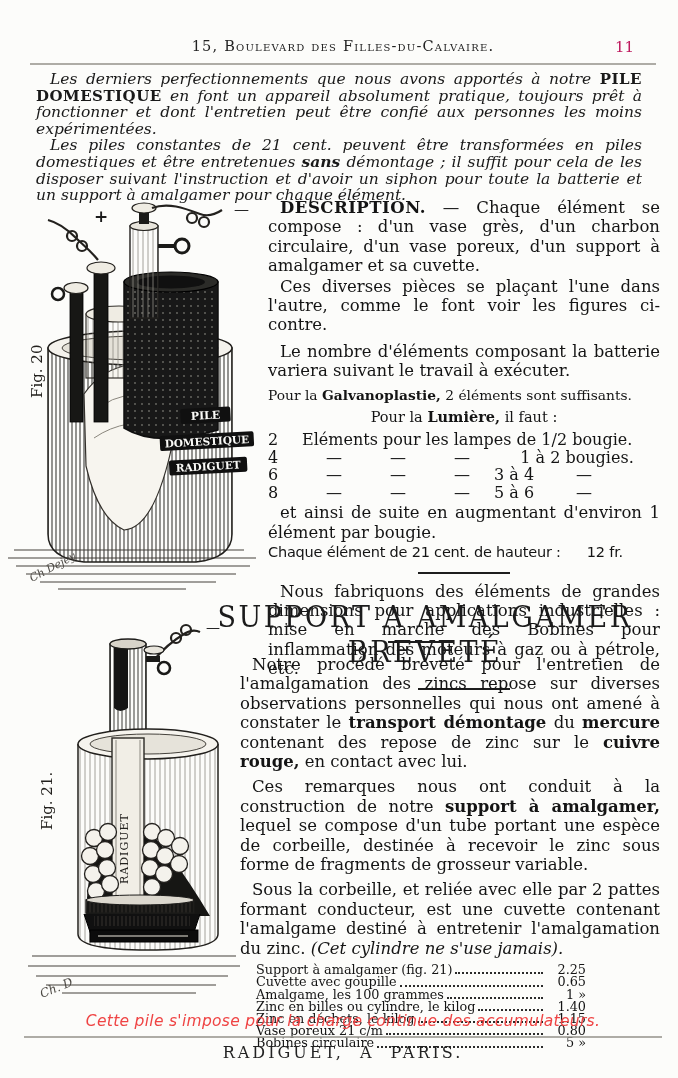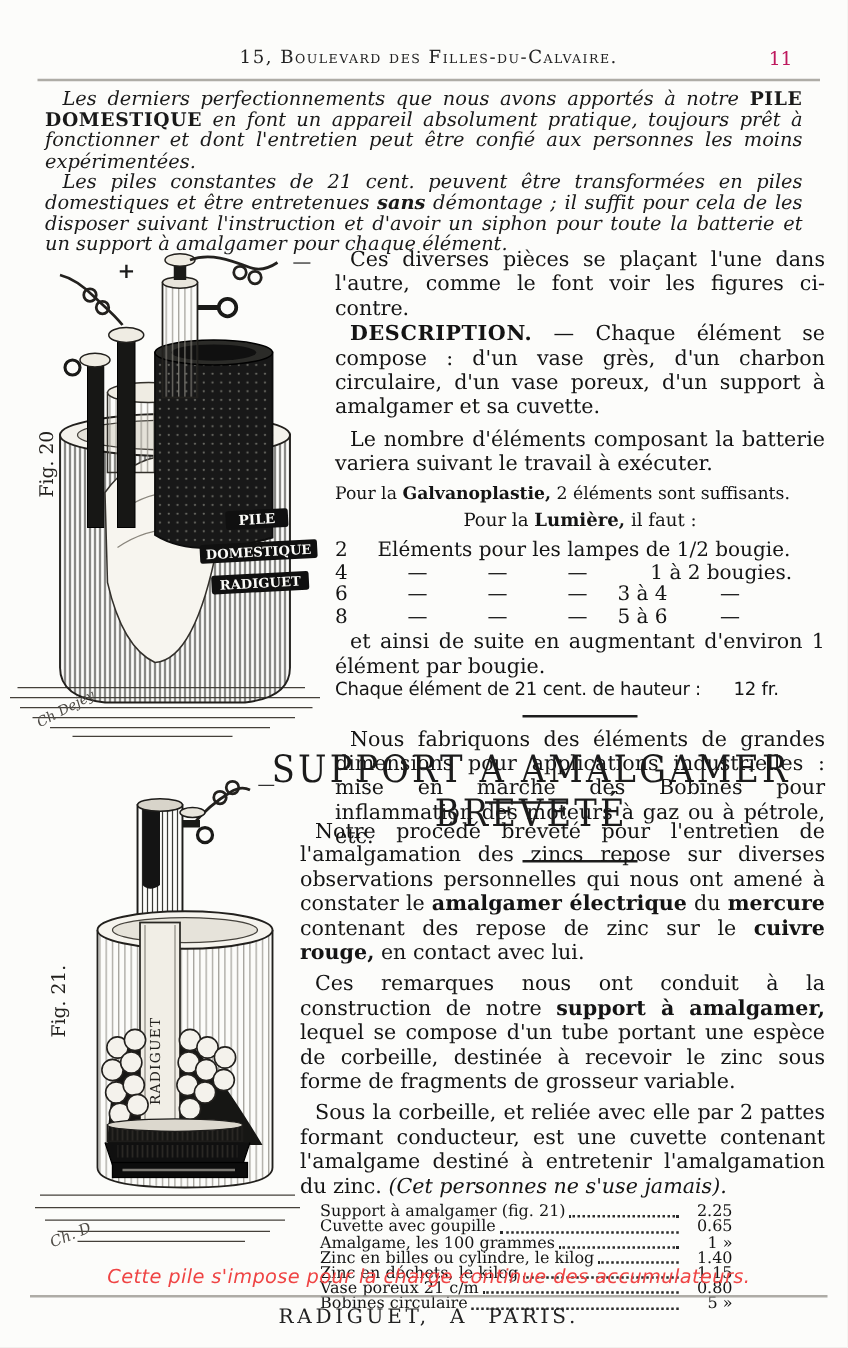--- a/index.html
+++ b/index.html
@@ -152,22 +152,22 @@
       <text x="201" y="247.5" text-anchor="middle" font-size="10.5" font-weight="bold" fill="#fbfbf8">DOMESTIQUE</text>
       <rect x="162" y="261" width="78" height="15" rx="2" fill="#101010"></rect>
       <text x="201" y="272.5" text-anchor="middle" font-size="10.5" font-weight="bold" fill="#fbfbf8">RADIGUET</text>
     </g>
 
     <text transform="rotate(-90 36 200)" x="36" y="200" font-size="15" fill="#22201d">Fig. 20</text>
     <text transform="rotate(-28 26 384)" x="26" y="384" font-size="11" font-style="italic" fill="#4c4944">Ch Dejey</text>
   </svg>
 
   <div class="col1">
+    <p><span class="sc">DESCRIPTION.</span><span> — </span><span>Chaque élément se compose : d'un vase grès, d'un charbon circulaire, d'un vase poreux, d'un support à amalgamer et sa cuvette.</span></p>
     <p>Ces diverses pièces se plaçant l'une dans l'autre, comme le font voir les figures ci-contre.</p>
-    <p><span class="sc">DESCRIPTION.</span><span> — </span><span>Chaque élément se compose : d'un vase grès, d'un charbon circulaire, d'un vase poreux, d'un support à amalgamer et sa cuvette.</span></p>
     <p class="gap">Le nombre d'éléments composant la batterie variera suivant le travail à exécuter.</p>
     <p class="galv"><span>Pour la </span><span class="b">Galvanoplastie,</span><span> 2 éléments sont suffisants.</span></p>
     <p class="lum"><span>Pour la </span><span class="b">Lumière,</span><span> il faut :</span></p>
 
     <div class="etable">
       <div class="erow">
         <span class="en">2</span>
         <span class="er">Eléments pour les lampes de 1/2 bougie.</span>
       </div>
       <div class="erow">
@@ -277,23 +277,23 @@
     <path d="M56 298 L64 322 H164 L172 298" fill="#101010" stroke="#000" stroke-width="1"></path>
     <rect x="66" y="300" width="96" height="10" fill="url(#k21)"></rect>
     <rect x="62" y="314" width="108" height="12" fill="#0c0c0c" stroke="#000"></rect>
     <path d="M70 320 H160" stroke="#7c7a74" stroke-width="2"></path>
 
     <text transform="rotate(-90 24 214)" x="24" y="214" font-size="15" fill="#22201d">Fig. 21.</text>
     <text transform="rotate(-22 14 382)" x="14" y="382" font-size="12" font-style="italic" fill="#4c4944">Ch. D</text>
   </svg>
 
   <div class="col2">
-    <p><span>Notre procédé breveté pour l'entretien de l'amalgamation des zincs repose sur diverses observations personnelles qui nous ont amené à constater le </span><span class="b">amalgamer électrique</span><span> du </span><span class="b">mercure</span><span> contenant des repose de zinc sur le </span><span class="b">cuivre rouge,</span><span> en contact avec lui.</span></p>
+    <p><span>Notre procédé breveté pour l'entretien de l'amalgamation des zincs repose sur diverses observations personnelles qui nous ont amené à constater le </span><span class="b">transport démontage</span><span> du </span><span class="b">mercure</span><span> contenant des repose de zinc sur le </span><span class="b">cuivre rouge,</span><span> en contact avec lui.</span></p>
     <p><span>Ces remarques nous ont conduit à la construction de notre </span><span class="b">support à amalgamer,</span><span> lequel se compose d'un tube portant une espèce de corbeille, destinée à recevoir le zinc sous forme de fragments de grosseur variable.</span></p>
-    <p><span>Sous la corbeille, et reliée avec elle par 2 pattes formant conducteur, est une cuvette contenant l'amalgame destiné à entretenir l'amalgamation du zinc. </span><span class="it">(Cet personnes ne s'use jamais).</span></p>
+    <p><span>Sous la corbeille, et reliée avec elle par 2 pattes formant conducteur, est une cuvette contenant l'amalgame destiné à entretenir l'amalgamation du zinc. </span><span class="it">(Cet cylindre ne s'use jamais).</span></p>
 
     <div class="plist">
       <div class="prow">
           <span class="plabel">Support à amalgamer (fig. 21)</span>
           <span class="leader"></span>
           <span class="pprice">2.25</span>
         </div>
       <div class="prow">
           <span class="plabel">Cuvette avec goupille</span>
           <span class="leader"></span>

